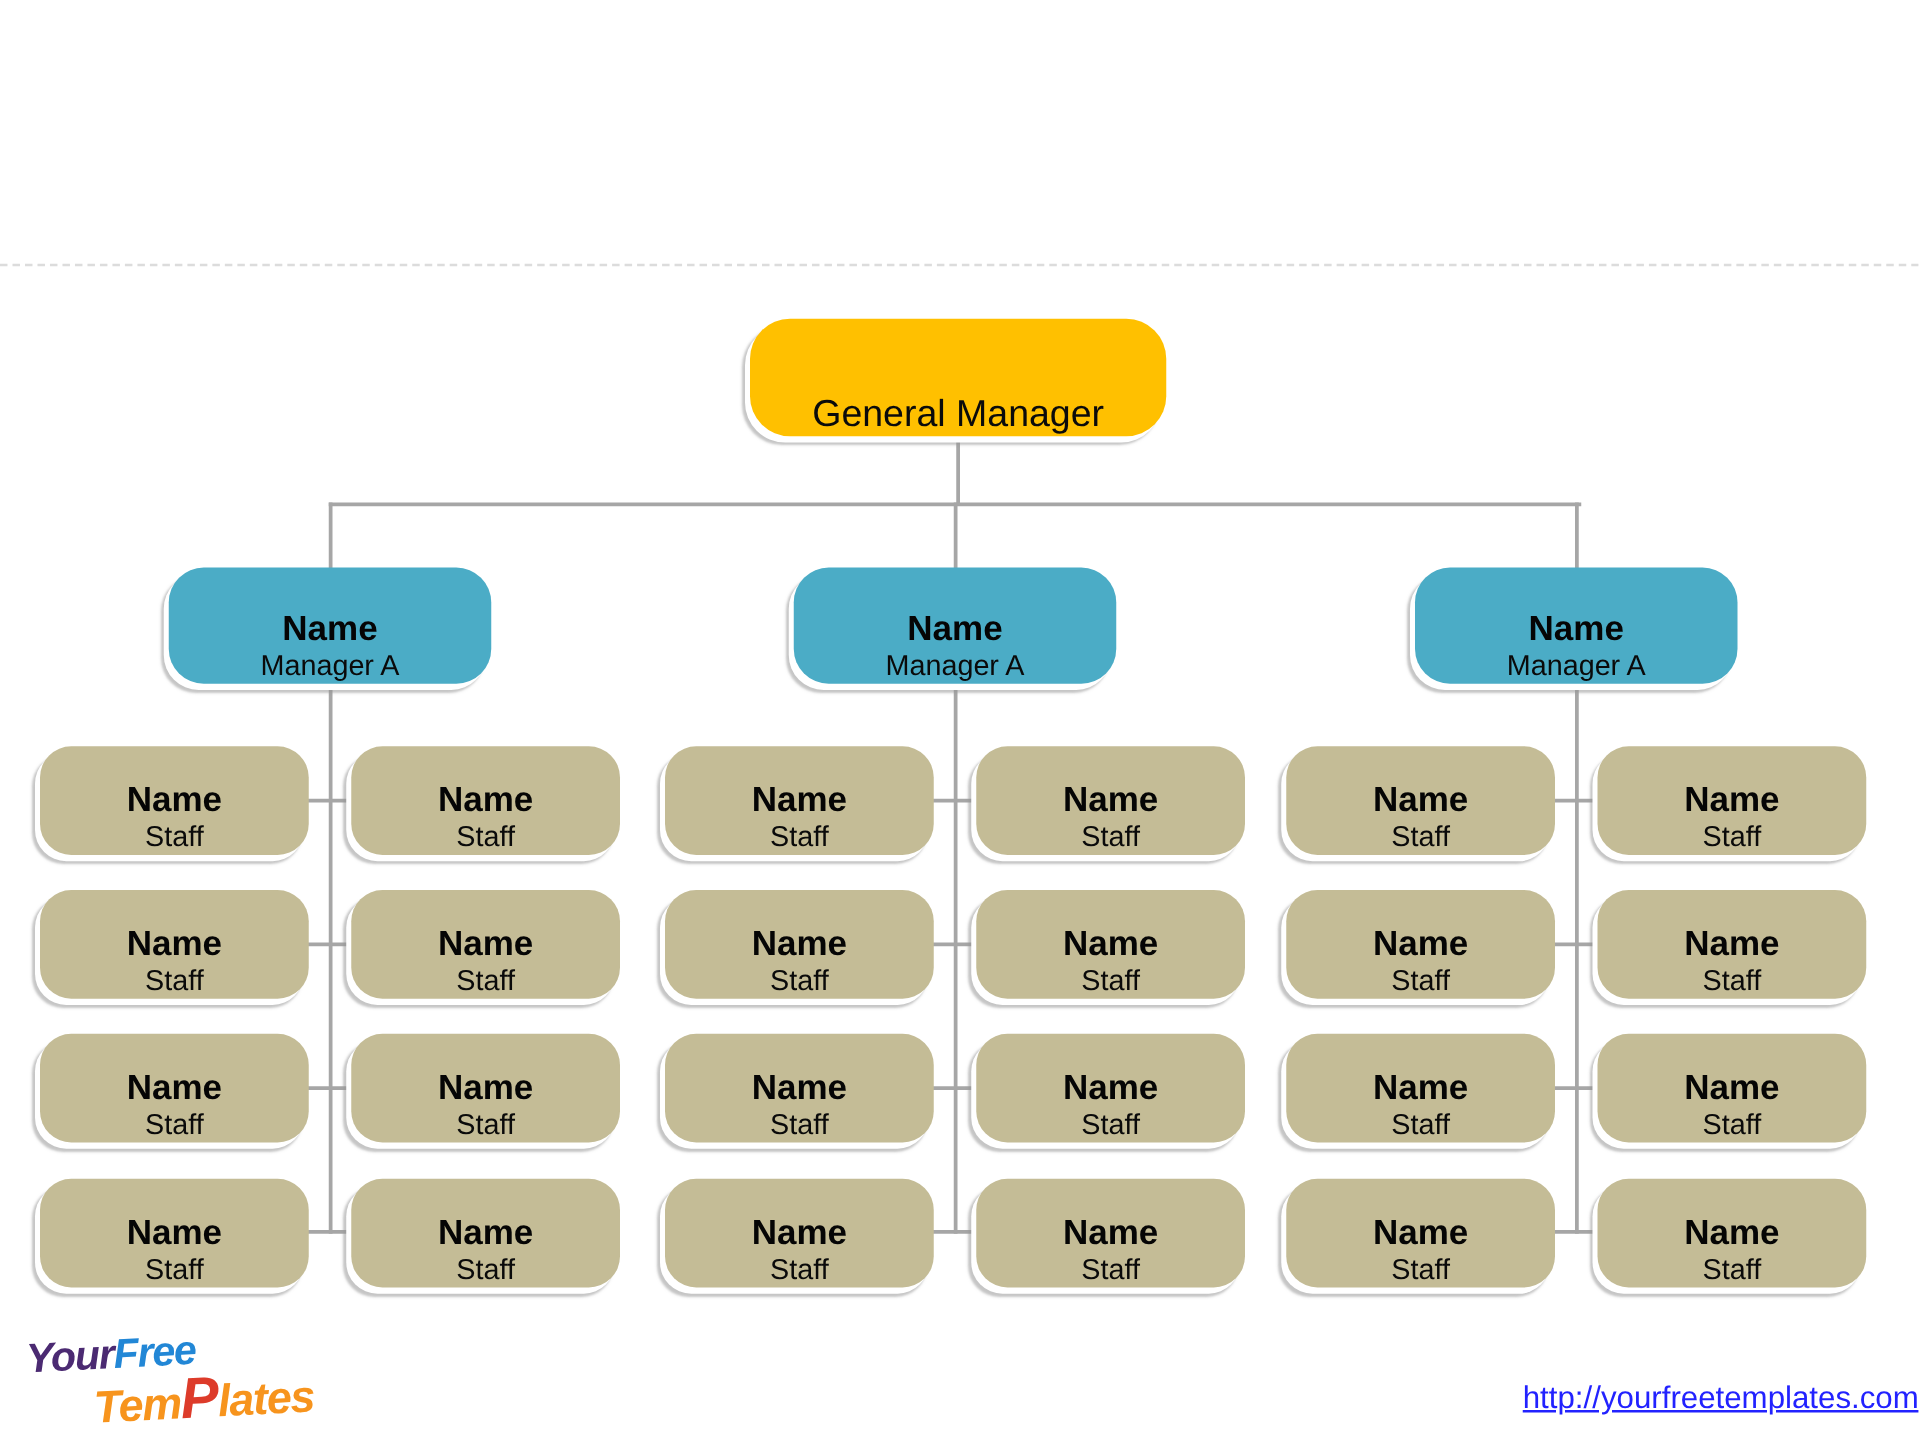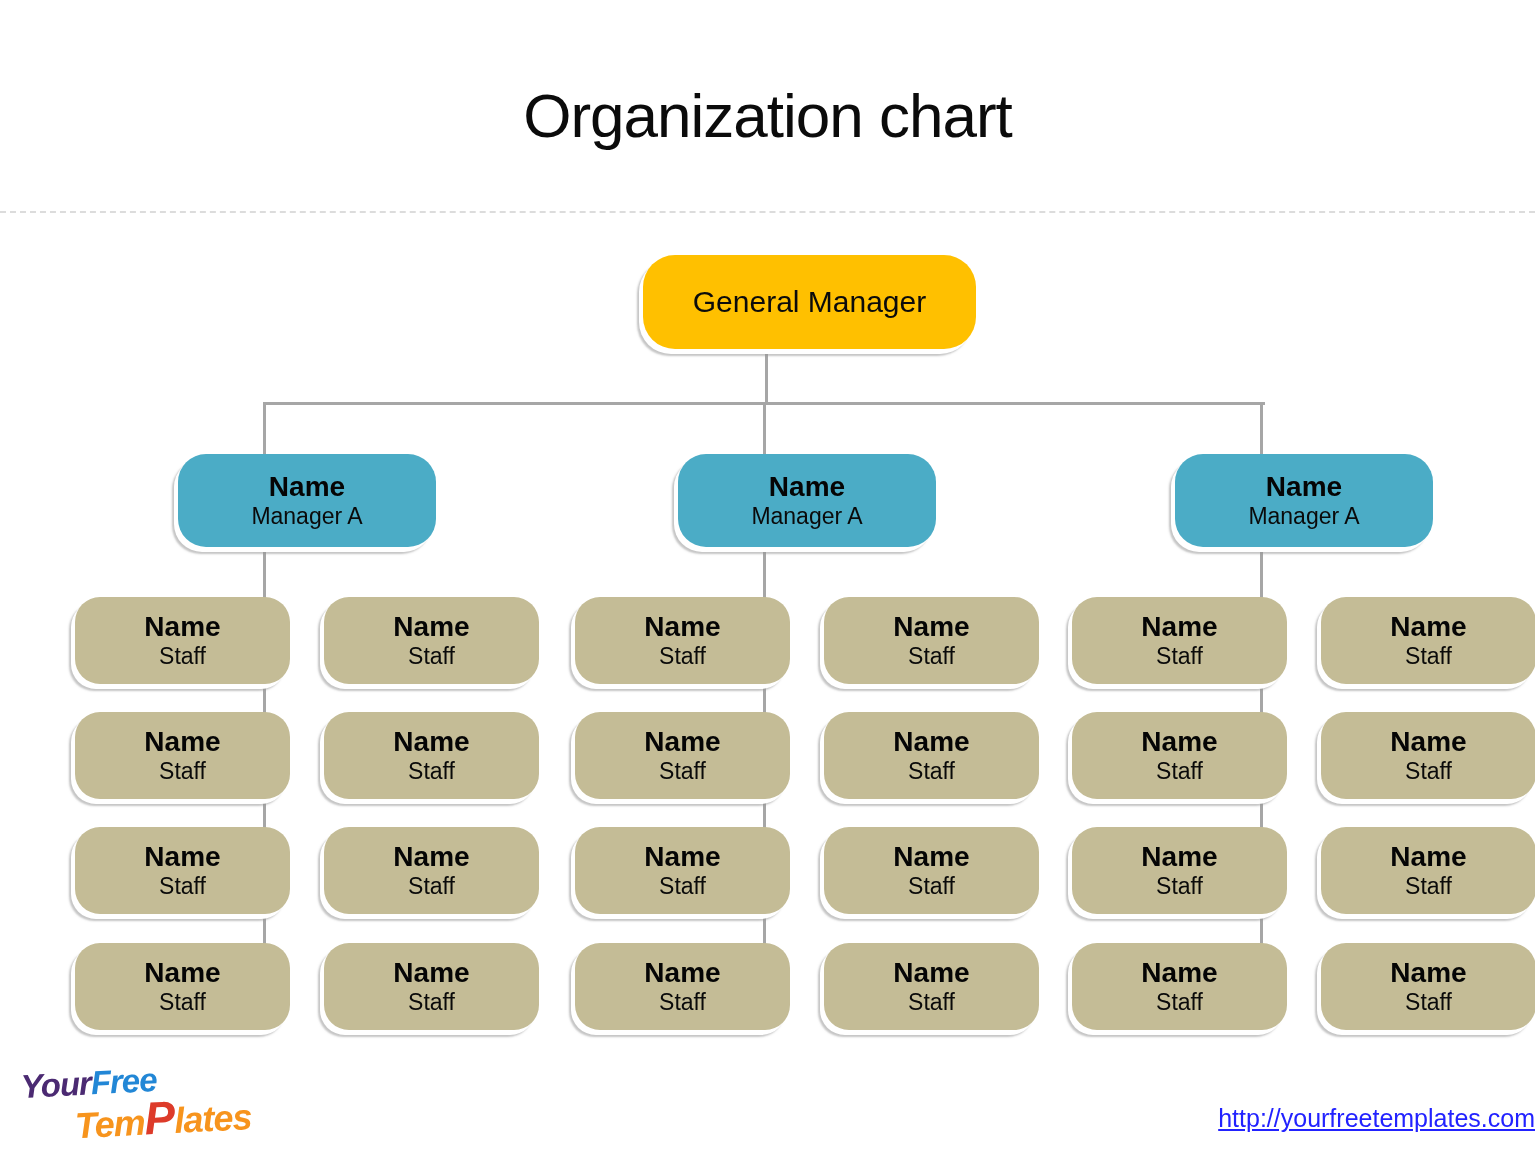--- a/index.html
+++ b/index.html
@@ -16,24 +16,23 @@
   }
   .divider {
     position:absolute; top:211px; left:0; width:100%; height:0;
     border-top:2px dashed #dcdcdc;
   }
   
   .line { position:absolute; background:#a6a6a6; z-index:1; }
   
   .node {
     position:absolute; z-index:2;
-    display:flex; flex-direction:column; align-items:center; justify-content:center;
+    display:flex; flex-direction:column; align-items:center; justify-content:flex-end;
     border-radius:28px; color:#000;
     box-shadow:-4px 5px 0 0 #ffffff, -6px 7px 2px 0 rgba(150,150,150,0.55);
-    margin-left:43px;
   }
   .gm   { left:600px; top:255px; width:333px; height:94px; background:#FFC000; border-radius:32px; }
   .gm .gm-label { font-size:30px; font-weight:400; color:#0b0b0b; }
   .mgr  { width:258px; height:93px; top:454px; background:#4BACC6; }
   .staff{ width:215px; height:87px; background:#C4BC96; border-radius:25px; }
   .node .name { font-weight:700; font-size:28px; line-height:1.15; color:#050505; }
   .node .role { font-weight:400; font-size:23px; line-height:1.2; color:#0a0a0a; }
   
   .logo {
     position:absolute; left:22px; top:1066px; width:190px;
@@ -51,21 +50,20 @@
   }
   .footer-link {
     font-size:25px; color:#2222ff; text-decoration:underline; cursor:pointer;
   }
 </style>
 </head>
 <body>
 
 <div class="canvas">
 
-  <div class="page-title">Organization chart</div>
   <div class="divider"></div>
 
   <div class="line" style="left:765px; top:349px; width:3px; height:54px;"></div>
   <div class="line" style="left:263px; top:402px; width:1002px; height:3px;"></div>
   <div class="line" style="left:263px; top:402px; width:3px; height:53px;"></div>
   <div class="line" style="left:763px; top:402px; width:3px; height:53px;"></div>
   <div class="line" style="left:1260px; top:402px; width:3px; height:53px;"></div>
 
   <div class="line" style="left:263px; top:546px; width:3px; height:441px;"></div>
   <div class="line" style="left:763px; top:546px; width:3px; height:441px;"></div>

